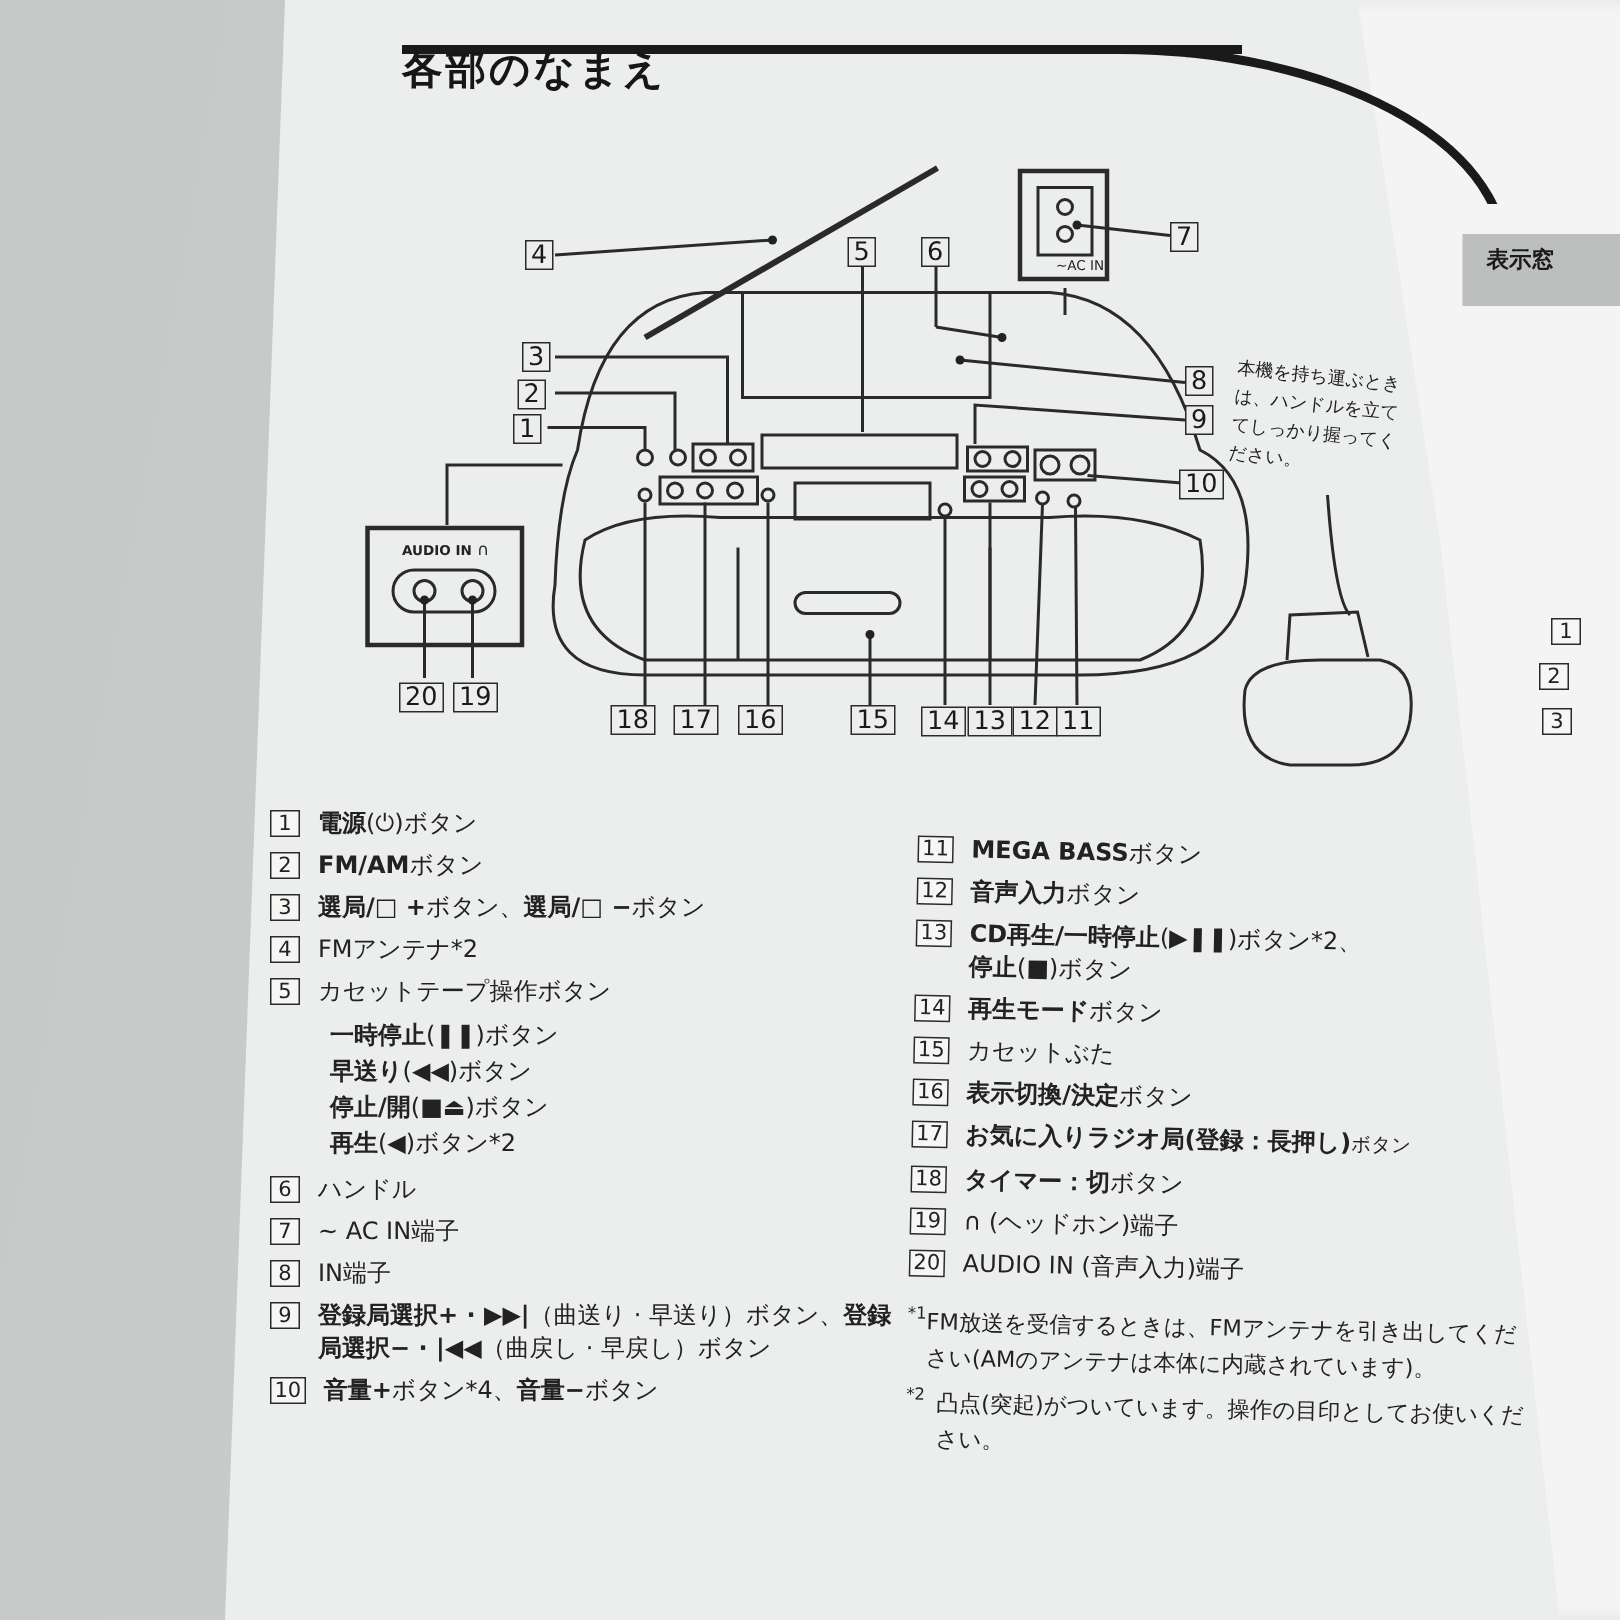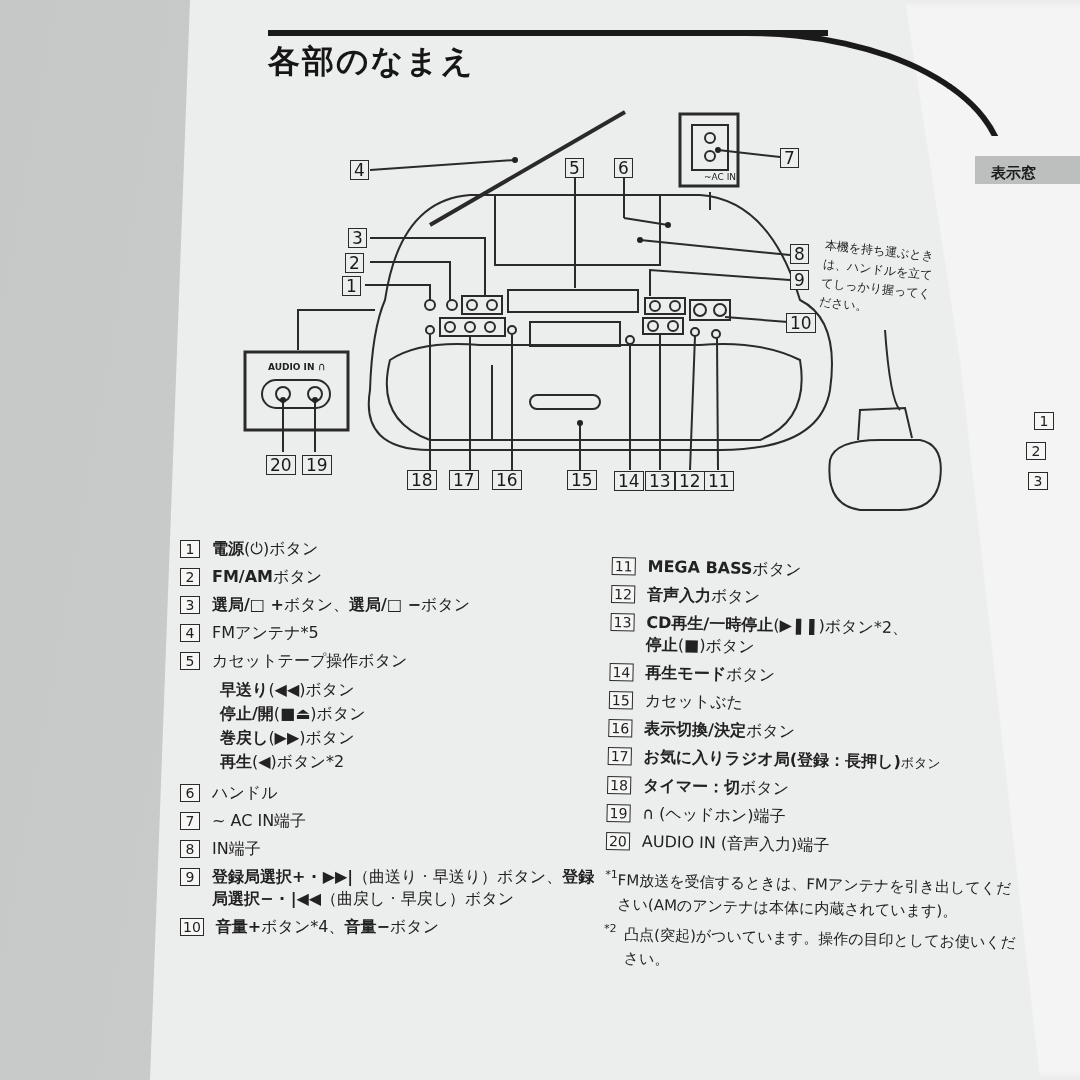--- a/index.html
+++ b/index.html
@@ -23,24 +23,24 @@
   .header-rule {
     position:absolute; left:268px; top:30px; width:560px; height:6px; background:#1a1a1a;
   }
   .header-curve {
     position:absolute; left:740px; top:30px; width:260px; height:140px;
     border-top:6px solid #1a1a1a; border-right:6px solid #1a1a1a;
     border-top-right-radius:260px 140px; border-left:none; border-bottom:none;
     clip-path: inset(0 0 40px 0);
   }
   .page-title {
-    position:absolute; left:268px; top:40px; font-size:32px; font-weight:bold; letter-spacing:2px; color:#161616;
+    position:absolute; left:268px; top:28px; font-size:27px; font-weight:bold; letter-spacing:2px; color:#161616;
   }
   .side-tab {
-    position:absolute; left:975px; top:156px; width:105px; height:28px;
+    position:absolute; left:975px; top:156px; width:105px; height:48px;
     background:#bdbfbe; font-size:15px; font-weight:bold; line-height:34px; padding-left:16px; box-sizing:border-box; color:#1b1b1b;
   }
   .num {
     display:inline-block; border:1.5px solid #2a2a2a; font-size:14px; line-height:16px; min-width:14px; text-align:center; padding:0 2px; background:#f6f6f5; color:#222;
   }
   .diagram { position:absolute; left:0; top:0; width:1080px; height:520px; }
   .diagram svg { position:absolute; left:0; top:0; }
   .dlabel { position:absolute; font-size:17px; line-height:18px; padding:0 3px; border:1.5px solid #2a2a2a; background:#eceeed; color:#1a1a1a; }
   .carry-note {
     position:absolute; left:826px; top:236px; width:120px; font-size:12px; line-height:19px; color:#222;
@@ -193,30 +193,30 @@
   <div class="item">
     <span class="num">2</span>
     <span class="txt"><span class="b">FM/AM</span><span>ボタン</span></span>
   </div>
   <div class="item">
     <span class="num">3</span>
     <span class="txt"><span class="b">選局/□ +</span><span>ボタン、</span><span class="b">選局/□ −</span><span>ボタン</span></span>
   </div>
   <div class="item">
     <span class="num">4</span>
-    <span class="txt">FMアンテナ*5</span>
+    <span class="txt">FMアンテナ*2</span>
   </div>
   <div class="item">
     <span class="num">5</span>
     <span class="txt">カセットテープ操作ボタン</span>
   </div>
   <div class="sub">
+    <div><span class="b">一時停止</span><span>(❚❚)ボタン</span></div>
     <div><span class="b">早送り</span><span>(◀◀)ボタン</span></div>
     <div><span class="b">停止/開</span><span>(■⏏)ボタン</span></div>
-    <div><span class="b">巻戻し</span><span>(▶▶)ボタン</span></div>
     <div><span class="b">再生</span><span>(◀)ボタン*2</span></div>
   </div>
   <div class="item" style="margin-top:8px;">
     <span class="num">6</span>
     <span class="txt">ハンドル</span>
   </div>
   <div class="item">
     <span class="num">7</span>
     <span class="txt">~ AC IN端子</span>
   </div>

